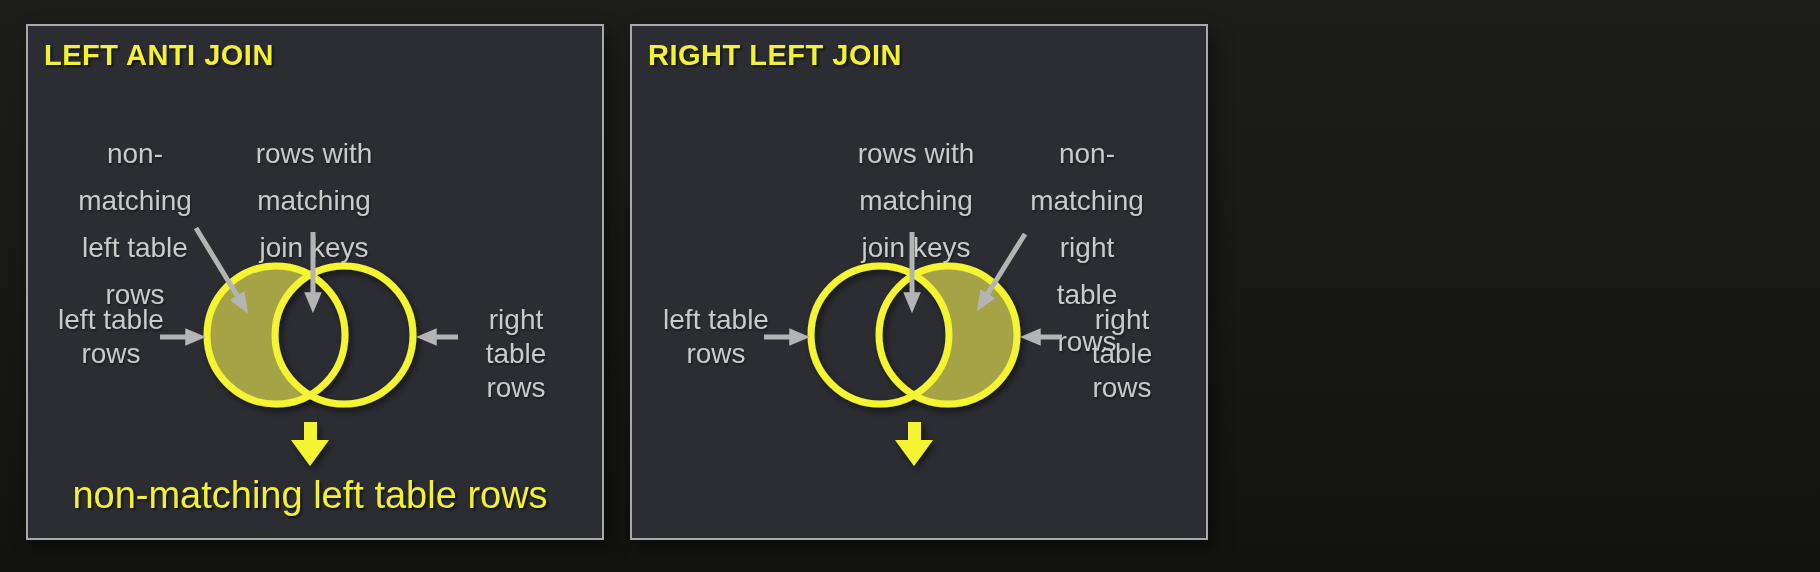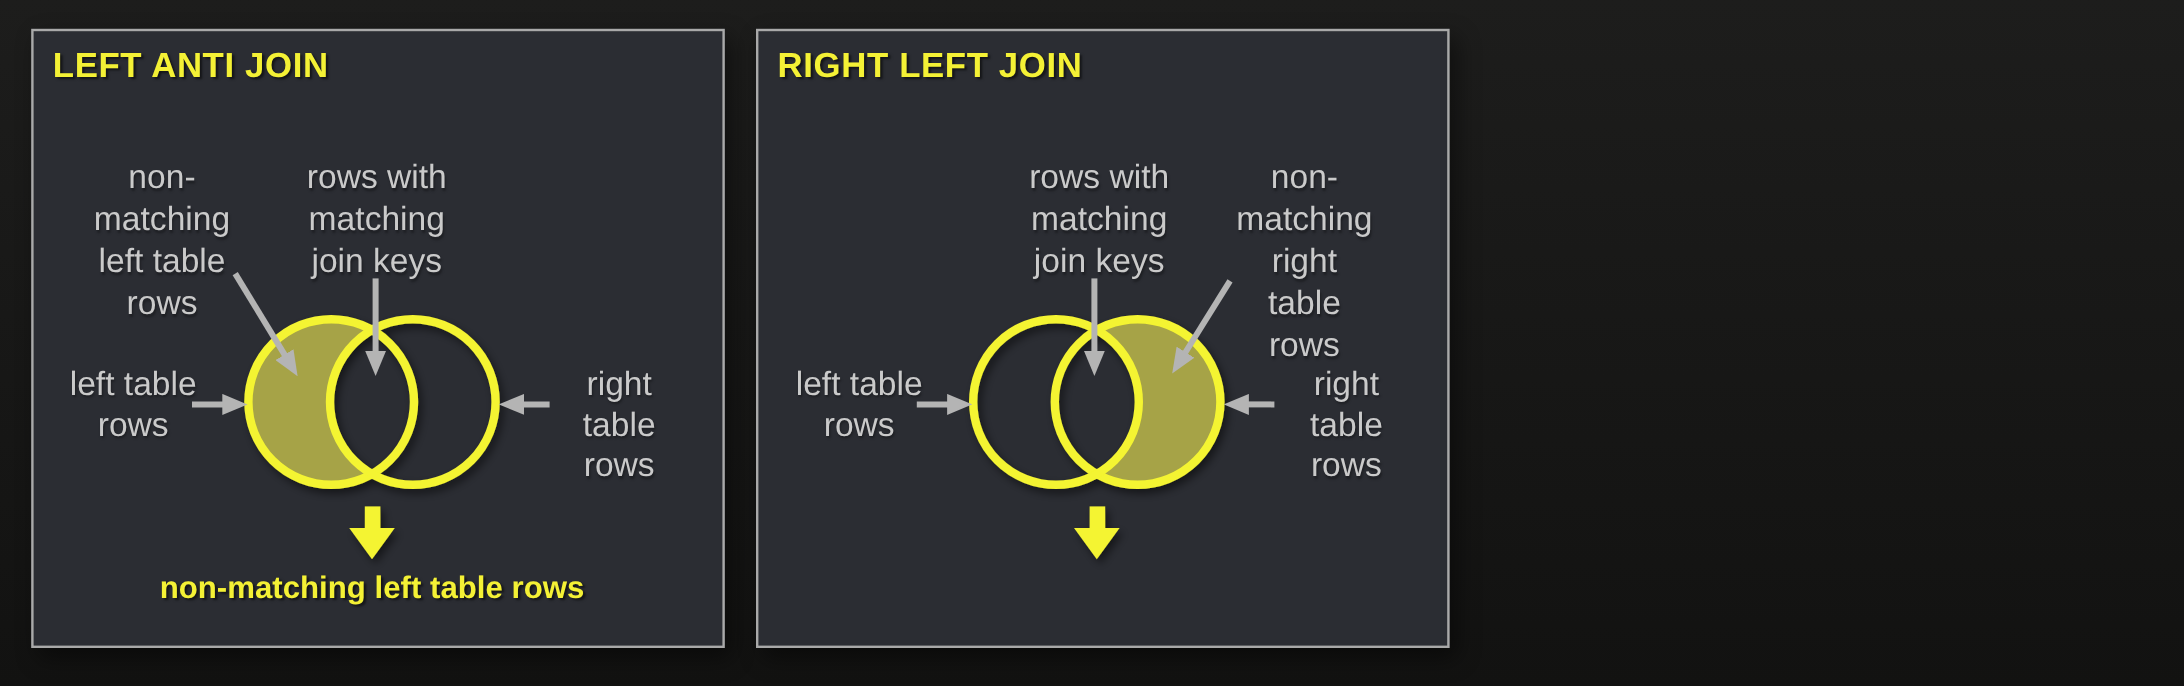--- a/index.html
+++ b/index.html
@@ -20,41 +20,41 @@
   #panel-right { left: 630px; }
 
   .panel-title {
     position: absolute; left: 16px; top: 13px;
     font-size: 29px; font-weight: bold; color: #f4f135;
     letter-spacing: 0.5px; white-space: nowrap;
     text-shadow: 2px 2px 2px rgba(0,0,0,0.55);
   }
   .lbl {
     position: absolute; transform: translateX(-50%);
-    color: #cacaca; font-size: 28px; line-height: 35px;
+    color: #cacaca; font-size: 28px; line-height: 47px;
     text-align: center; white-space: pre-line;
     text-shadow: 1px 2px 2px rgba(0,0,0,0.35);
   }
   .lbl.side { line-height: 34px; }
 
   
   #panel-left .lbl-nonmatching { left: 107px; top: 104px; }
   #panel-left .lbl-matching    { left: 286px; top: 104px; }
   #panel-left .lbl-ltable      { left: 83px;  top: 277px; }
   #panel-left .lbl-rtable      { left: 488px; top: 277px; }
 
   
   #panel-right .lbl-matching    { left: 284px; top: 104px; }
   #panel-right .lbl-nonmatching { left: 455px; top: 104px; }
   #panel-right .lbl-ltable      { left: 84px;  top: 277px; }
   #panel-right .lbl-rtable      { left: 490px; top: 277px; }
 
   .result-label {
     position: absolute; left: 282px; top: 448px; transform: translateX(-50%);
-    color: #f4f135; font-size: 26px; font-weight: bold; white-space: nowrap;
+    color: #f4f135; font-size: 38px; font-weight: normal; white-space: nowrap;
     text-shadow: 2px 2px 2px rgba(0,0,0,0.55);
   }
   .venn-svg { position: absolute; left: 0; top: 0; }
 </style>
 </head>
 <body>
 
 <div class="panel" id="panel-left">
   <div class="panel-title">LEFT ANTI JOIN</div>
 

